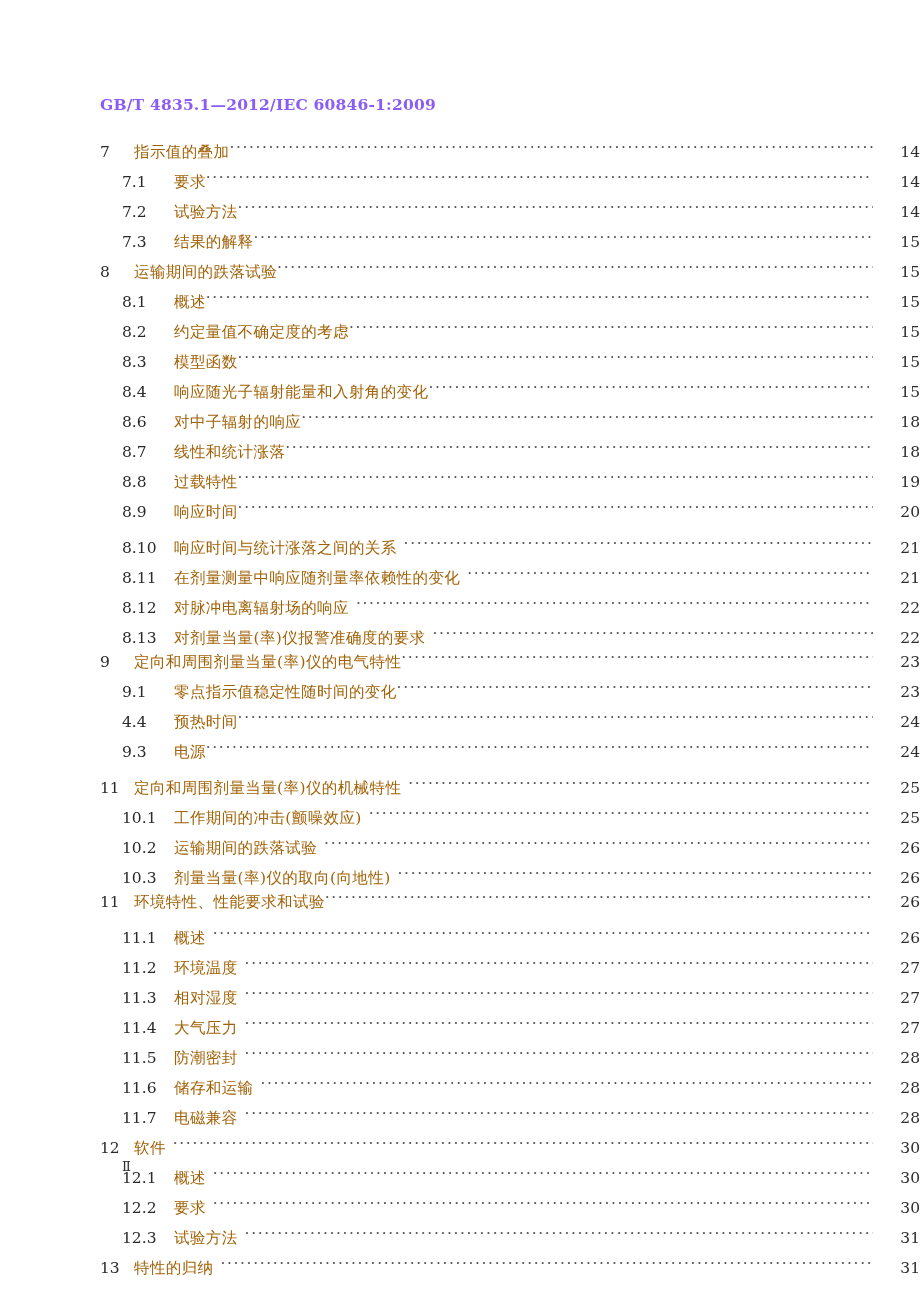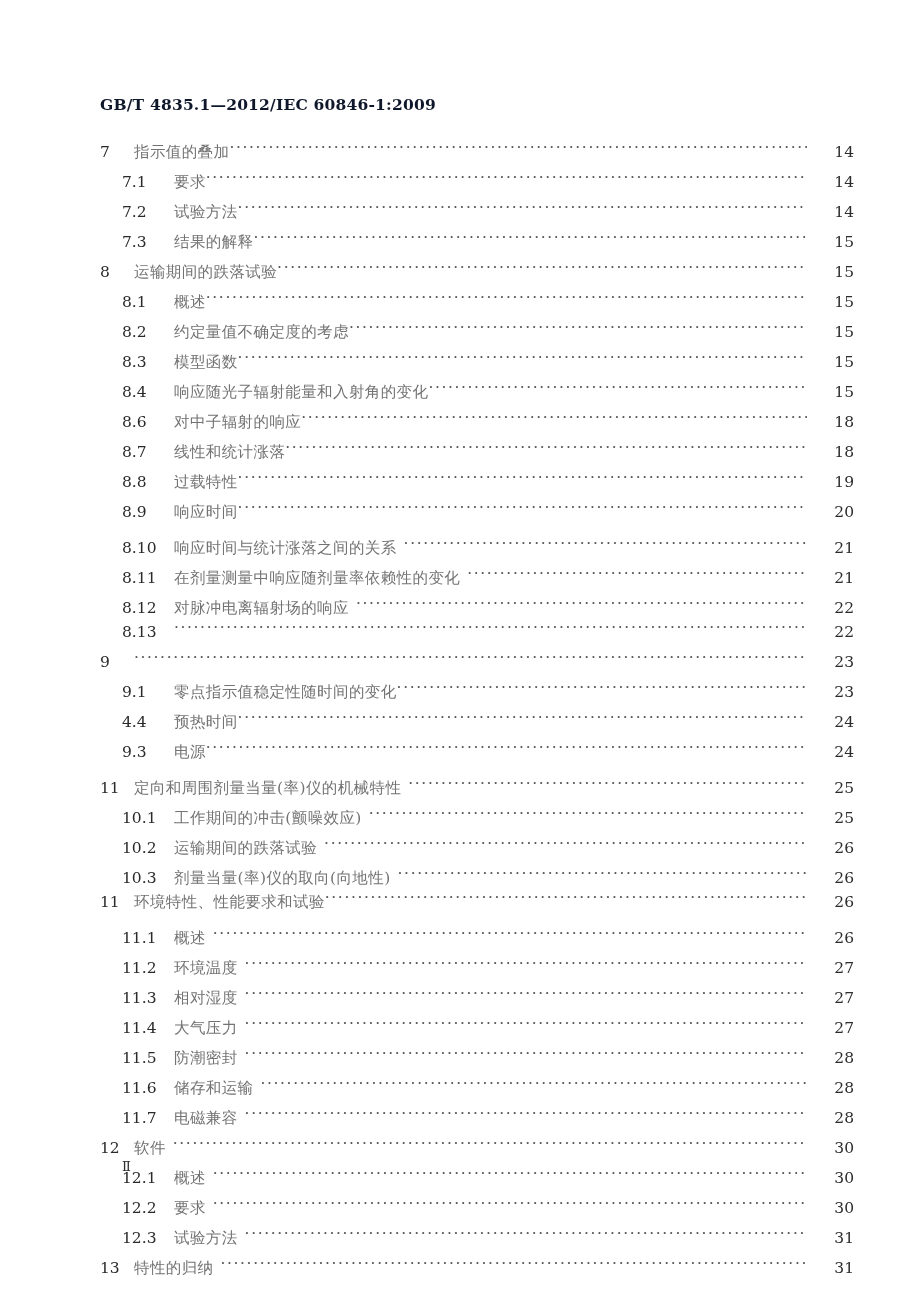--- a/index.html
+++ b/index.html
@@ -18,21 +18,21 @@
     box-sizing: border-box;
   }
   .running-head {
     position: absolute;
     left: 100px;
     top: 95px;
     font-family: "DejaVu Serif", "Liberation Serif", serif;
     font-weight: bold;
     font-size: 15.5px;
     letter-spacing: 0.2px;
-    color: #0f172a;
+    color: #8b5cf6;
     white-space: nowrap;
   }
   .toc {
     position: absolute;
     left: 0;
     top: 141px;
     width: 920px;
   }
   .toc-entry {
     display: flex;
@@ -53,21 +53,21 @@
     text-align: left;
     font-size: 15.5px;
     color: #2a2a2a;
   }
   .lvl1 .num { width: 34px; }
   .lvl2 .num { width: 52px; }
 
   .title {
     flex: none;
     font-size: 15.5px;
-    color: #737373;
+    color: #a16207;
     letter-spacing: 0.4px;
   }
   .gapbefore { padding-right: 7px; margin-top: 7px; }
 
   .leader {
     flex: 1 1 auto;
     position: relative;
     overflow: hidden;
     height: 1em;
     margin: 0 3px 0 0;
@@ -80,21 +80,20 @@
     bottom: 0.06em;
     font-size: 15.5px;
     letter-spacing: 1.6px;
     color: #55555a;
     white-space: nowrap;
   }
   .pnum {
     flex: none;
     width: 44px;
     text-align: right;
-    padding-right: 66px;
     font-size: 15.5px;
     color: #2d2d2d;
     box-sizing: content-box;
   }
   .folio {
     position: absolute;
     left: 122px;
     top: 1159px;
     font-size: 13px;
     color: #2d2d2d;
@@ -200,25 +199,27 @@
         <span class="pnum">21</span>
       </div>
       <div class="toc-entry lvl2">
         <span class="num">8.12</span>
         <span class="title gapbefore">对脉冲电离辐射场的响应</span>
         <span class="leader"></span>
         <span class="pnum">22</span>
       </div>
       <div class="toc-entry lvl2">
         <span class="num">8.13</span>
+        <span class="title gapbefore">对剂量当量(率)仪报警准确度的要求</span>
         <span class="leader"></span>
         <span class="pnum">22</span>
       </div>
       <div class="toc-entry lvl1">
         <span class="num">9</span>
+        <span class="title">定向和周围剂量当量(率)仪的电气特性</span>
         <span class="leader"></span>
         <span class="pnum">23</span>
       </div>
       <div class="toc-entry lvl2">
         <span class="num">9.1</span>
         <span class="title">零点指示值稳定性随时间的变化</span>
         <span class="leader"></span>
         <span class="pnum">23</span>
       </div>
       <div class="toc-entry lvl2">

